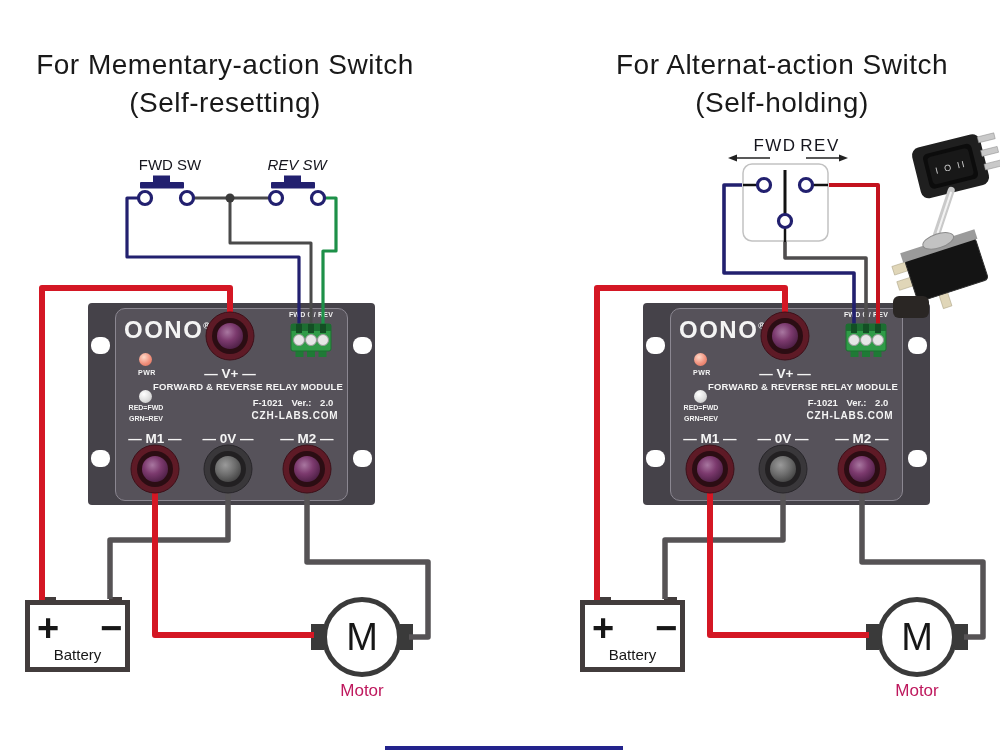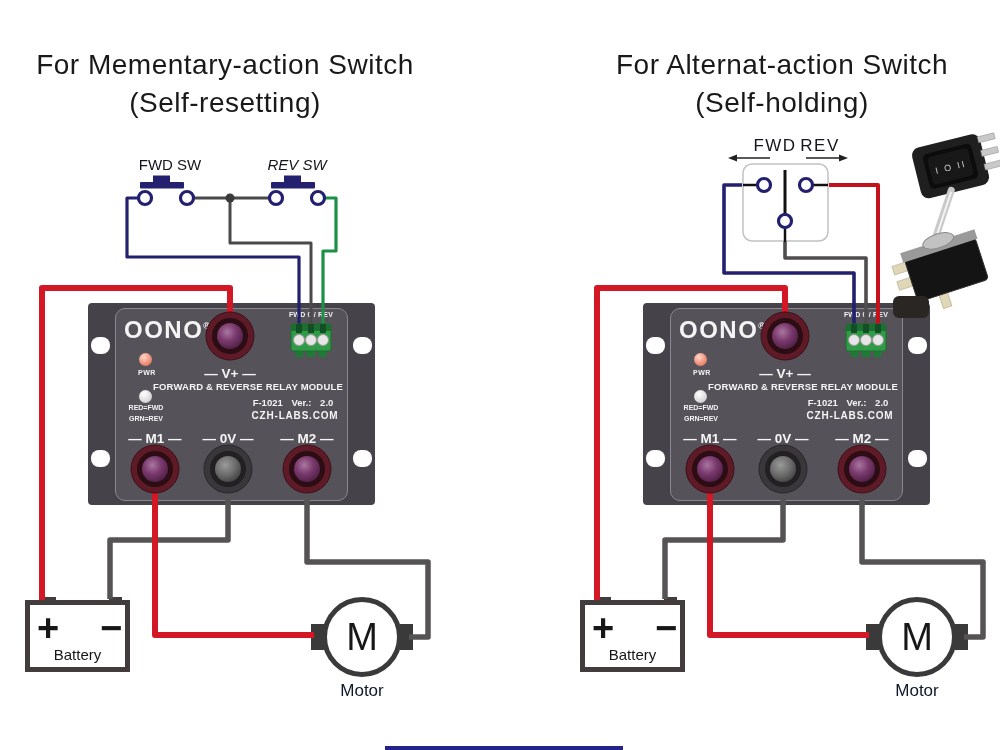--- a/index.html
+++ b/index.html
@@ -23,21 +23,21 @@
   
   .battery{width:105px;height:72px;background:#fff;border:5px solid #423c3c;box-sizing:border-box;}
   .bat-tab{position:absolute;top:-8px;width:13px;height:8px;background:#423c3c;}
   .bat-sign{position:absolute;top:2px;font-size:38px;font-weight:bold;color:#171717;}
   .bat-label{position:absolute;bottom:4px;left:0;width:100%;text-align:center;font-size:15px;color:#171717;}
   
   .motor{width:80px;height:80px;border:5px solid #3a3a3a;border-radius:50%;background:#fff;
          box-sizing:border-box;display:flex;align-items:center;justify-content:center;}
   .motor-m{font-size:38px;color:#171717;}
   .motor-tab{position:absolute;top:27px;width:13px;height:26px;background:#3a3a3a;}
-  .motor-label{position:absolute;top:84px;left:-20px;width:120px;text-align:center;font-size:17px;color:#0f172a;}
+  .motor-label{position:absolute;top:84px;left:-20px;width:120px;text-align:center;font-size:17px;color:#be185d;}
   
   #wires{position:absolute;left:0;top:0;pointer-events:none;}
   .w-red{stroke:#d41724;stroke-width:6;fill:none;stroke-linejoin:round;}
   .w-gray{stroke:#565355;stroke-width:5.5;fill:none;stroke-linejoin:round;}
   .w-sig{stroke:#4a4a4a;stroke-width:3;fill:none;stroke-linejoin:round;}
   .w-sig2{stroke:#4f4d4e;stroke-width:3.6;fill:none;stroke-linejoin:round;}
   .w-navy{stroke:#22206f;stroke-width:3.2;fill:none;stroke-linejoin:round;}
   .w-navy2{stroke:#22206f;stroke-width:3.6;fill:none;stroke-linejoin:round;}
   .w-green{stroke:#1d9048;stroke-width:3.2;fill:none;stroke-linejoin:round;}
   .w-redsig{stroke:#c3121e;stroke-width:4;fill:none;stroke-linejoin:round;}

